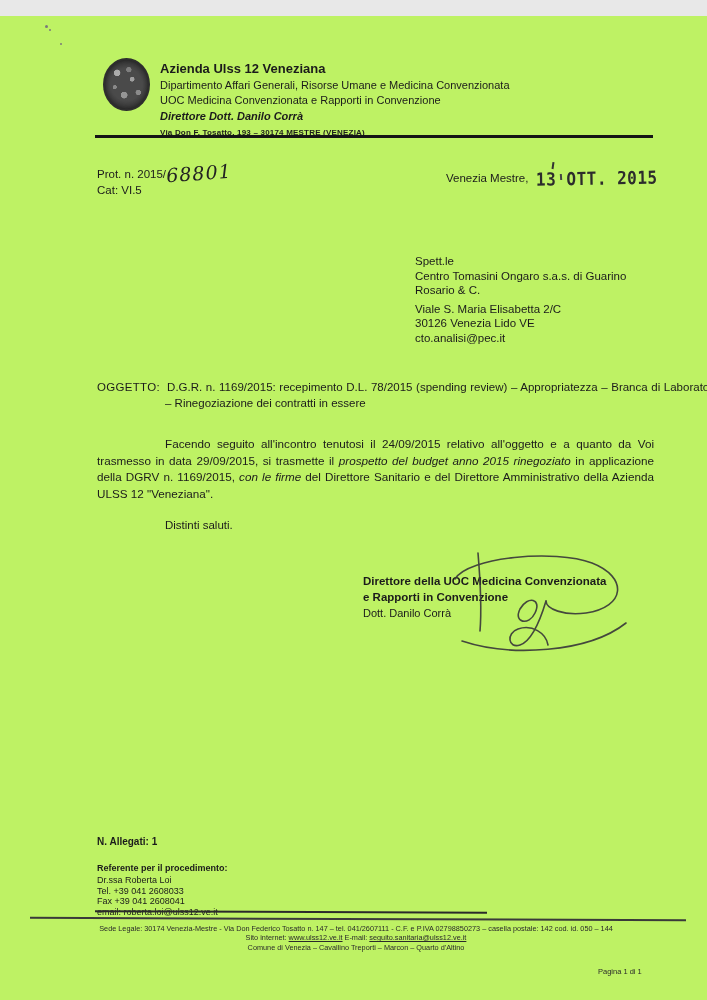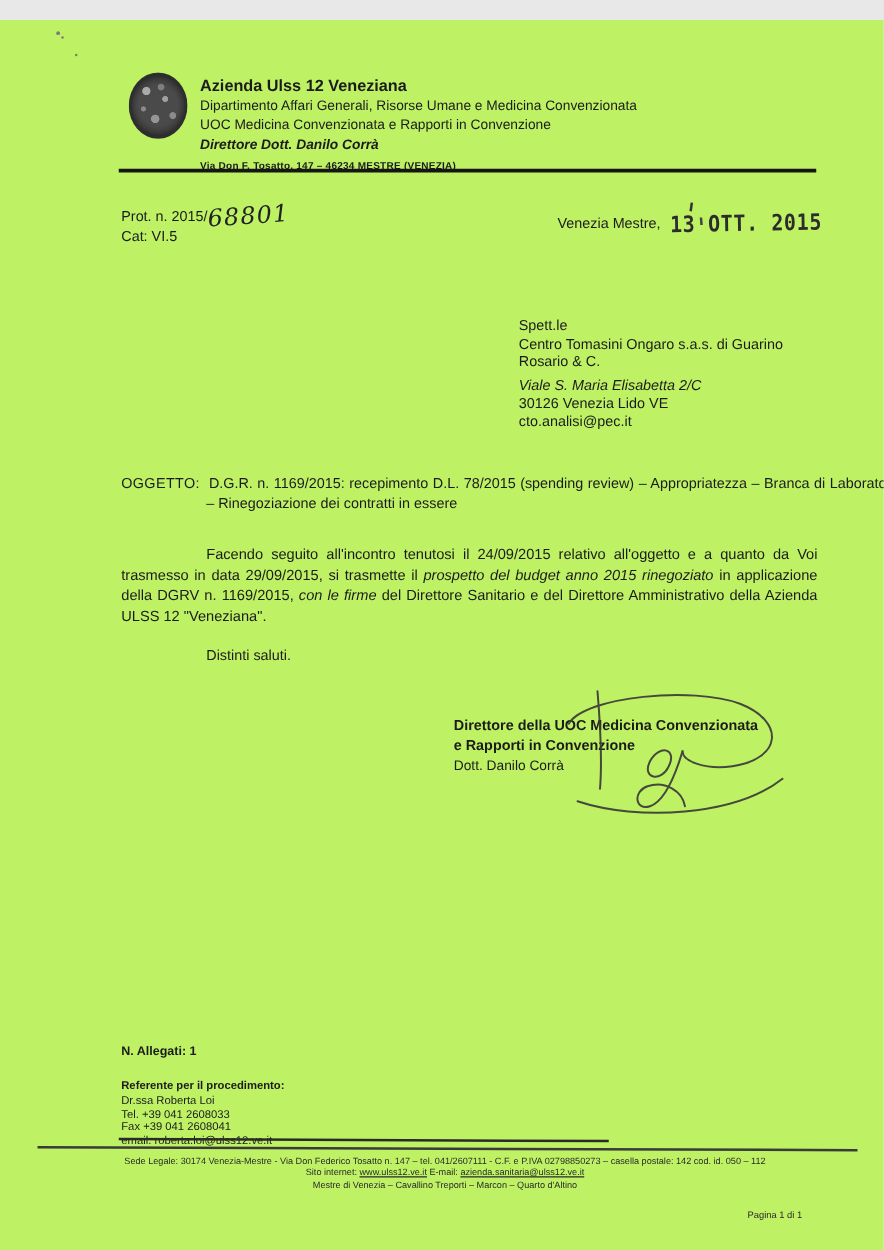--- a/index.html
+++ b/index.html
@@ -43,21 +43,21 @@
   .dateline{left:446px;top:153px;font-size:11.5px;}
   .stamp{
     display:inline-block;font-family:"DejaVu Sans Mono",monospace;font-weight:bold;
     font-size:16px;letter-spacing:.5px;color:#2c2c2c;transform:rotate(-1deg) scaleY(1.12);
     margin-left:8px;vertical-align:-2px;
   }
   .stamp-tick{position:absolute;left:552px;top:146px;width:1.5px;height:7px;background:#333;transform:rotate(8deg);}
   .stamp-tick2{position:absolute;left:560px;top:158px;width:1.5px;height:6px;background:#444;transform:rotate(-4deg);}
   
   .recipient{left:415px;top:238px;font-size:11.5px;line-height:14.5px;width:260px;}
-  .recipient .gap{margin-top:4px;font-style:italic;}
+  .recipient .gap{margin-top:4px;}
   
   .subject{left:97px;top:363px;width:557px;font-size:11.5px;line-height:16px;
     text-align:justify;padding-left:68px;text-indent:-68px;margin:0;}
   .subject .lbl{letter-spacing:.3px;}
   
   .bodypar{left:97px;top:420px;width:557px;font-size:11.7px;line-height:16.5px;
     text-align:justify;text-indent:68px;margin:0;}
   .closing{left:165px;top:503px;font-size:11.5px;}
   
   .sig{left:363px;top:557px;width:294px;text-align:left;line-height:16px;}
@@ -83,21 +83,21 @@
   <div class="speck" style="left:45px;top:9px;width:3px;height:3px;"></div>
   <div class="speck" style="left:49px;top:13px;width:2px;height:2px;"></div>
   <div class="speck" style="left:60px;top:27px;width:2px;height:2px;"></div>
 
   <div class="abs logo"></div>
   <div class="abs hdr">
     <div class="org">Azienda Ulss 12 Veneziana</div>
     <div class="dept">Dipartimento Affari Generali, Risorse Umane e Medicina Convenzionata</div>
     <div class="unit">UOC Medicina Convenzionata  e Rapporti in Convenzione</div>
     <div class="dir">Direttore Dott. Danilo Corrà</div>
-    <div class="addr">Via Don F. Tosatto, 147 – 46234 MESTRE (VENEZIA)</div>
+    <div class="addr">Via Don F. Tosatto, 193 – 30174 MESTRE (VENEZIA)</div>
   </div>
   <div class="abs rule hdr-rule"></div>
 
   <div class="abs prot">
     <div>
       <span>Prot. n. 2015/</span><span class="handwritten">68801</span>
     </div>
     <div>Cat: VI.5</div>
   </div>
 
@@ -143,20 +143,20 @@
     <div class="t">Referente per il procedimento:</div>
     <div>Dr.ssa Roberta Loi</div>
     <div>Tel. +39 041 2608033</div>
     <div>Fax +39 041 2608041</div>
     <div>email: roberta.loi@ulss12.ve.it</div>
   </div>
   <div class="abs contact-rule"></div>
   <div class="abs footer-rule"></div>
 
   <div class="abs footer">
-    <div>Sede Legale: 30174 Venezia-Mestre - Via Don Federico Tosatto n. 147 – tel. 041/2607111 -  C.F. e P.IVA 02798850273 – casella postale: 142 cod. id. 050 – 112</div>
-    <div><span>Sito internet: </span><span class="u">www.ulss12.ve.it</span><span> E-mail: </span><span class="u">azienda.sanitaria@ulss12.ve.it</span></div>
-    <div>Mestre di Venezia – Cavallino Treporti – Marcon – Quarto d'Altino</div>
+    <div>Sede Legale: 30174 Venezia-Mestre - Via Don Federico Tosatto n. 147 – tel. 041/2607111 -  C.F. e P.IVA 02798850273 – casella postale: 142 cod. id. 050 – 144</div>
+    <div><span>Sito internet: </span><span class="u">www.ulss12.ve.it</span><span> E-mail: </span><span class="u">seguito.sanitaria@ulss12.ve.it</span></div>
+    <div>Comune di Venezia – Cavallino Treporti – Marcon – Quarto d'Altino</div>
   </div>
 
   <div class="abs pagenum">Pagina 1 di 1</div>
 
 </div>
 
 </body></html>

